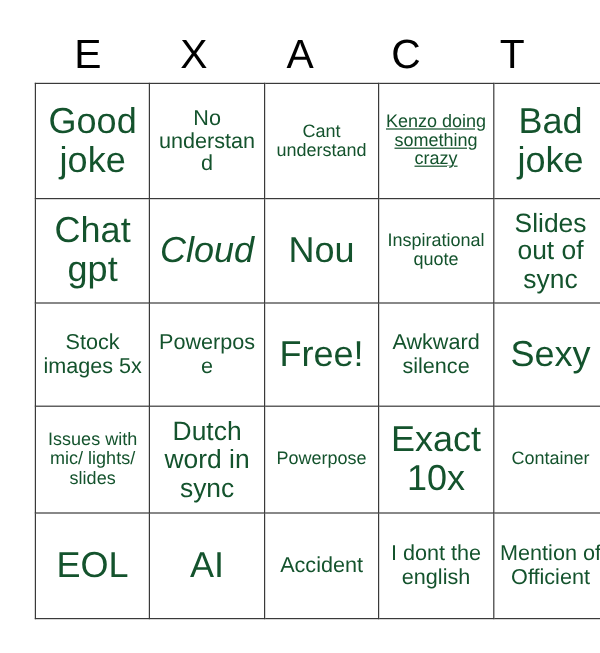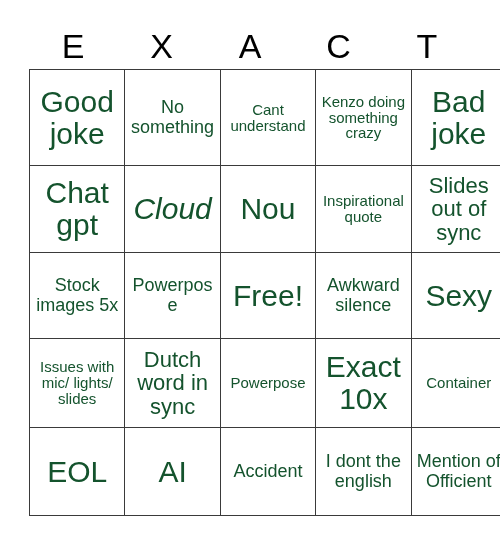--- a/index.html
+++ b/index.html
@@ -90,26 +90,26 @@
     <div class="header-cell">T</div>
   </div>
 
   <table class="grid">
     <tbody>
       <tr class="r1">
         <td style="border-color: rgb(58, 58, 58);">
             <span class="cell-text fs-xxl">Good joke</span>
           </td>
         <td style="border-color: rgb(58, 58, 58);">
-            <span class="cell-text fs-m">No something</span>
+            <span class="cell-text fs-m">No understand</span>
           </td>
         <td style="border-color: rgb(58, 58, 58);">
             <span class="cell-text fs-s">Cant understand</span>
           </td>
-        <td style="border-color: rgb(58, 58, 58);">
+        <td style="border-color: rgb(58, 58, 58); text-decoration: underline;">
             <span class="cell-text fs-s">Kenzo doing something crazy</span>
           </td>
         <td style="border-color: rgb(58, 58, 58);">
             <span class="cell-text fs-xxl">Bad joke</span>
           </td>
       </tr>
       <tr class="r2">
         <td style="border-color: rgb(58, 58, 58);">
             <span class="cell-text fs-xxl">Chat gpt</span>
           </td>

